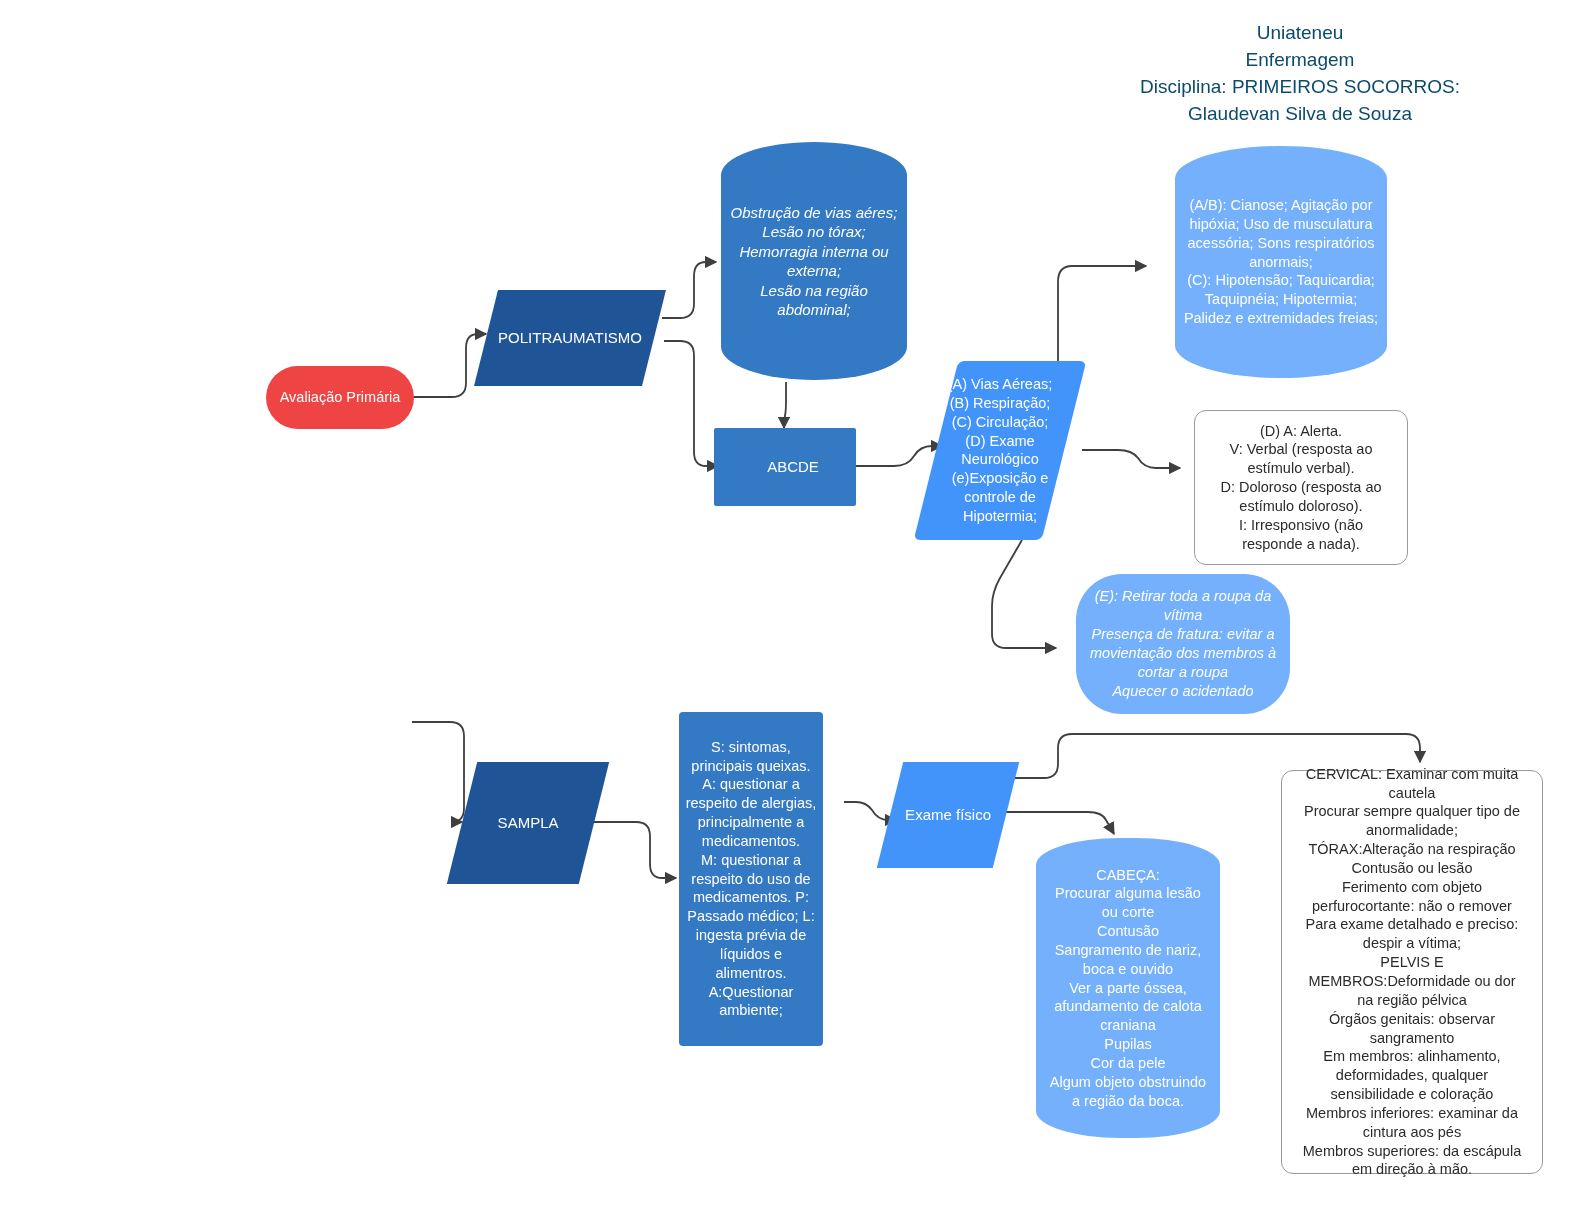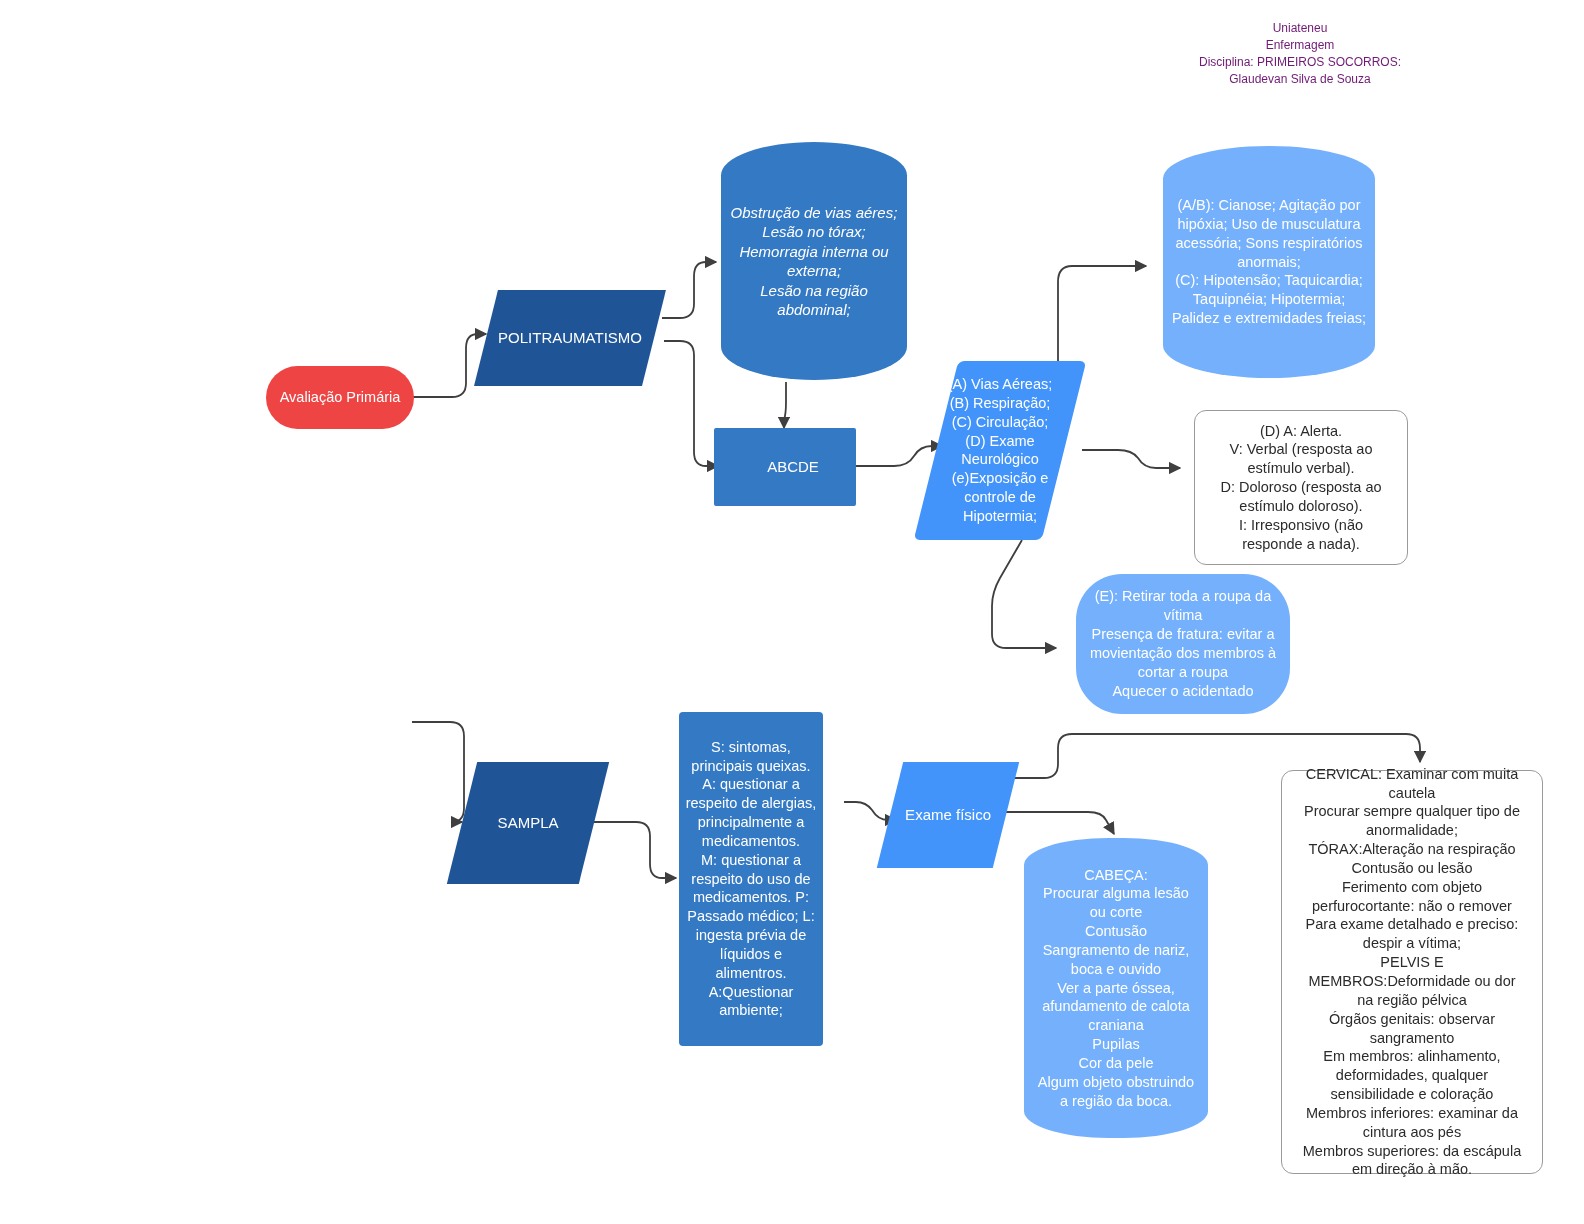--- a/index.html
+++ b/index.html
@@ -39,22 +39,22 @@
   .node-text {
     display: block;
     width: 100%;
     white-space: pre-line;
   }
 
   
   .header {
     position: absolute;
     text-align: center;
-    color: #701a75;
-    font-size: 12px;
+    color: #0c4a6e;
+    font-size: 19px;
     line-height: 1.42;
     white-space: pre-line;
     z-index: 3;
   }
 
   
   .rounded-navy {
     background: #ef4444;
     color: #ffffff;
     border-radius: 46px;
@@ -73,20 +73,21 @@
     border-radius: 2px;
     padding-left: 16px;
   }
   .barrel-mid {
     background: #3479c4;
     color: #ffffff;
   }
   .barrel-light {
     background: #74b0fb;
     color: #ffffff;
+    margin-left: 12px;
   }
   .round-light {
     background: #74b0fb;
     color: #ffffff;
     border-radius: 58px;
   }
   .white-box {
     background: #ffffff;
     color: #2b2b2b;
     border: 1.6px solid #9a9a9a;
@@ -190,21 +191,21 @@
 (C):  Hipotensão; Taquicardia; Taquipnéia; Hipotermia; Palidez e extremidades freias;</span>
   </div>
 
   <div class="node white-box" style="left:1194px; top:410px; width:214px; height:155px; font-size:14.5px; padding:0 14px;">
     <span class="node-text">(D) A: Alerta.
 V: Verbal (resposta ao estímulo verbal).
 D: Doloroso (resposta ao estímulo doloroso).
 I: Irresponsivo (não responde a nada).</span>
   </div>
 
-  <div class="node round-light" style="left:1076px; top:574px; width:214px; height:140px; font-size:14.5px; padding:0 6px; border-radius:46px;">
+  <div class="node round-light" style="left:1076px; top:574px; width:214px; height:140px; font-size:14.5px; padding:0 6px; border-radius:46px;font-style:italic;">
     <span class="node-text">(E): Retirar toda a roupa da vítima
 Presença de fratura: evitar a movientação dos membros à cortar a roupa
 Aquecer o acidentado</span>
   </div>
 
 
   <div class="node para-mid skewed" style="left:462px; top:762px; width:132px; height:122px; font-size:15px;">
     <span class="node-text">SAMPLA</span>
   </div>
 

